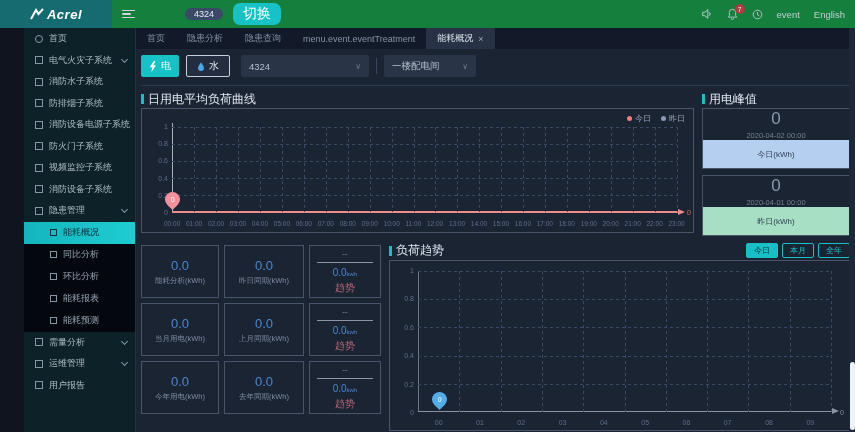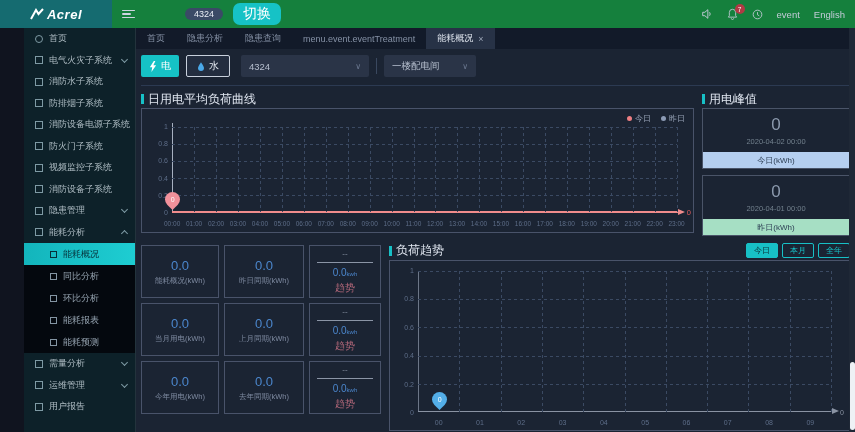--- a/index.html
+++ b/index.html
@@ -97,21 +97,21 @@
   .pin span { transform:rotate(45deg); color:#fff; font-size:7px; }
   .pin-pink { background:#f2919b; left:-7px; bottom:5px; }
   .pin-blue { background:#53aee8; bottom:5px; }
 
   
   .peak-card { border:1px solid #4a5468; height:61px; margin-top:2px; display:flex; flex-direction:column; }
   .peak-card + .peak-card { margin-top:6px; }
   .peak-body { flex:1; display:flex; flex-direction:column; align-items:center; justify-content:center; gap:2px; }
   .peak-value { color:#8b99ad; font-size:17px; }
   .peak-date { color:#72808d; font-size:7.5px; }
-  .peak-footer { height:16px; display:flex; align-items:center; justify-content:center; font-size:8px; color:#2f4156; }
+  .peak-footer { height:28px; display:flex; align-items:center; justify-content:center; font-size:8px; color:#2f4156; }
 
   
   .row-bottom { display:flex; gap:8px; }
   .sec-huanbi { width:240px; flex:none; }
   .hb-grid { margin-top:2px; display:grid; grid-template-columns:78px 80px 72px; gap:5px; }
   .hb-card { border:1px solid #49536a; height:53px; display:flex; flex-direction:column; align-items:center; justify-content:center; gap:3px; }
   .hb-value { color:#4b86cc; font-size:13px; }
   .hb-label { color:#7e8aa0; font-size:7.5px; }
   .hb-dash { color:#8b95a6; font-size:8px; }
   .hb-rule { width:56px; border-top:1px solid #8b95a6; margin:1px 0; }
@@ -218,25 +218,20 @@
         </div>
         <div class="sb-item">
           <span class="sb-icon"></span>
           <span>消防设备子系统</span>
         </div>
         <div class="sb-item">
           <span class="sb-icon"></span>
           <span>隐患管理</span>
           <span class="chev down"></span>
         </div>
-        <div class="sb-item">
-          <span class="sb-icon"></span>
-          <span>能耗分析</span>
-          <span class="chev up"></span>
-        </div>
         <div class="sb-sub">
           <div class="sb-subitem active">
             <span class="sub-icon"></span>
             <span>能耗概况</span>
           </div>
           <div class="sb-subitem">
             <span class="sub-icon"></span>
             <span>同比分析</span>
           </div>
           <div class="sb-subitem">
@@ -428,21 +423,21 @@
               <div class="peak-footer pf1" style="background: rgb(166, 223, 196);">昨日(kWh)</div>
             </div>
           </section>
         </div>
 
         <div class="row-bottom">
           <section class="sec-huanbi">
             <div class="hb-grid" id="hb-grid">
                 <div class="hb-card">
                   <span class="hb-value">0.0</span>
-                  <span class="hb-label">能耗概况(kWh)</span>
+                  <span class="hb-label">能耗分析(kWh)</span>
                 </div>
                 <div class="hb-card">
                   <span class="hb-value">0.0</span>
                   <span class="hb-label">昨日同期(kWh)</span>
                 </div>
                 <div class="hb-card">
                   <span class="hb-dash">--</span>
                   <span class="hb-rule"></span>
                   <span class="hb-kwh">0.0<small>kwh</small></span>
                   <span class="hb-trend">趋势</span>

